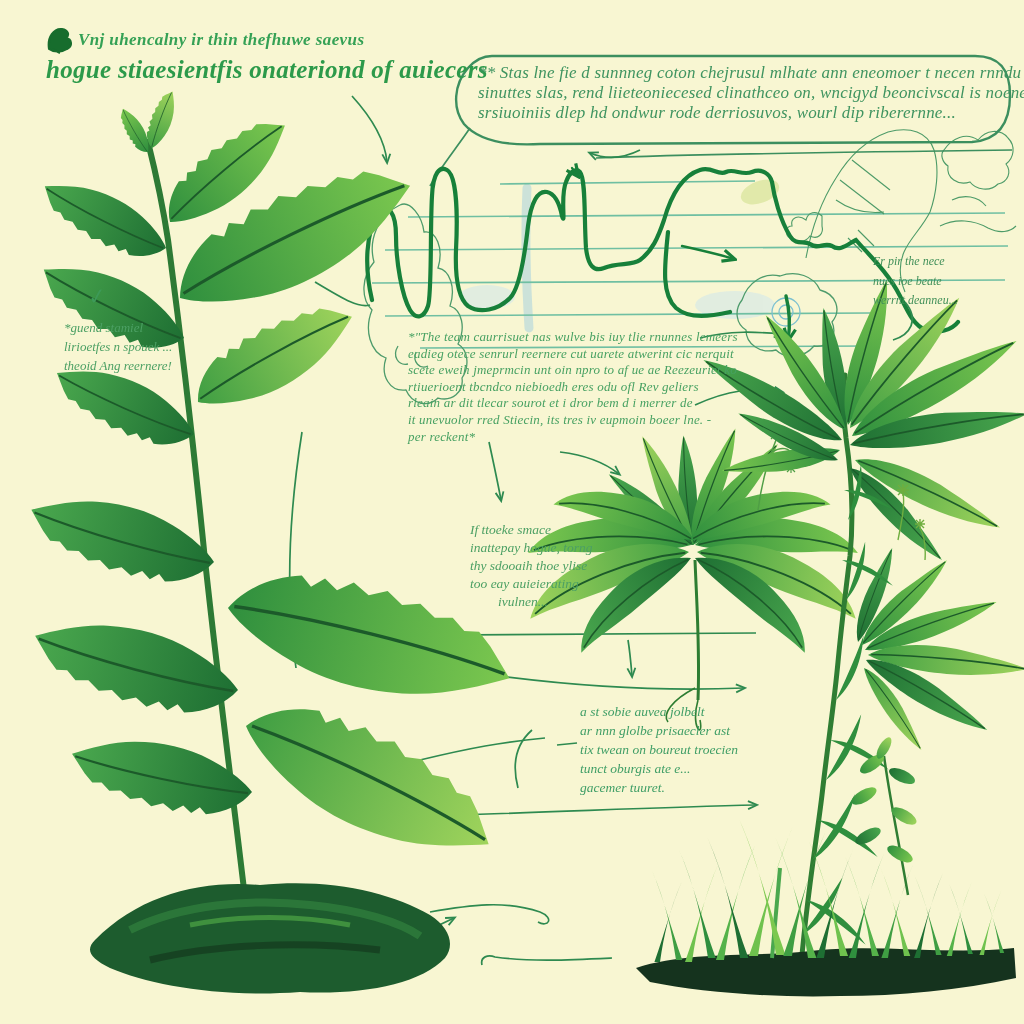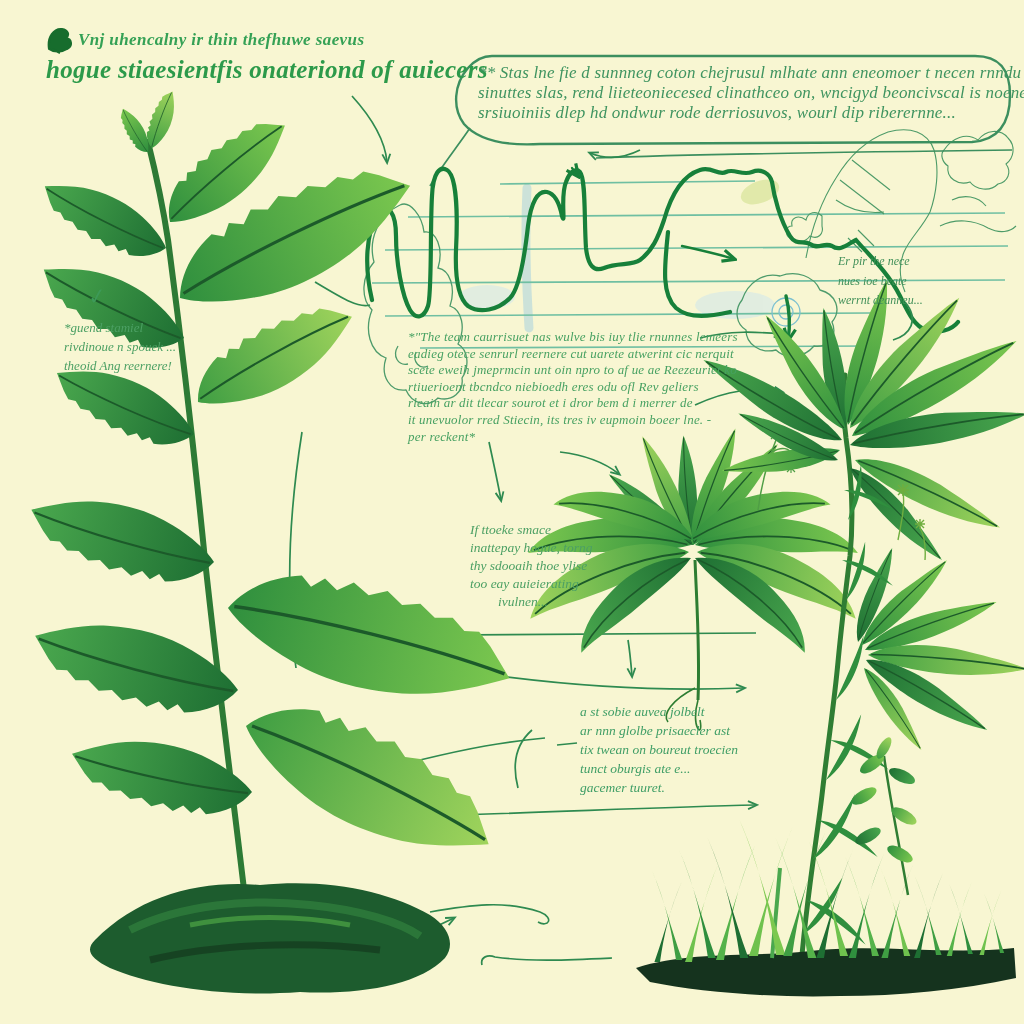--- a/index.html
+++ b/index.html
@@ -9,21 +9,21 @@
   .txt{position:absolute;white-space:nowrap;}
   .txt .ln{display:block;}
   .title{left:46px;top:26px;color:#2f9e4e;}
   .title .t1{font-size:17px;font-weight:600;letter-spacing:.4px;display:flex;align-items:center;gap:6px;color:#34a155;}
   .title .t2{font-size:25px;font-weight:700;letter-spacing:.3px;line-height:1.26;color:#2c9a4a;}
   .flourish{display:inline-block;width:26px;height:28px;}
   .bubble-text{left:478px;top:63px;width:525px;color:#3f9460;font-size:17px;line-height:20px;letter-spacing:.2px;}
   .note-left{left:64px;top:311px;color:#4ca064;font-size:13px;line-height:19px;margin-top:7px;}
   .check{position:absolute;left:88px;top:284px;color:#3d9a58;font-size:22px;font-style:normal;transform:rotate(-8deg);}
   .paragraph{left:408px;top:329px;color:#47a162;font-size:13px;line-height:16.6px;letter-spacing:.2px;}
-  .note-right{left:838px;top:252px;color:#419059;font-size:12px;line-height:19.5px;}
+  .note-right{left:873px;top:252px;color:#419059;font-size:12px;line-height:19.5px;}
   .note-mid{left:470px;top:521px;color:#4ca064;font-size:13.5px;line-height:18px;}
   .note-mid .ind{padding-left:28px;}
   .note-midright{left:580px;top:702px;color:#3f9e66;font-size:13.5px;line-height:19px;}
   .note-bottom{left:481px;top:863px;color:#52a56a;font-size:14px;line-height:20px;}
 </style>
 </head>
 <body>
 
 <div class="canvas">
 
@@ -289,21 +289,21 @@
 <div class="txt bubble-text">
   <span class="ln">** Stas lne fie d sunnneg coton chejrusul mlhate ann eneomoer t necen rnndu to aldiva nl</span>
   <span class="ln">sinuttes slas, rend liieteoniecesed clinathceo on, wncigyd beoncivscal is noene nct...</span>
   <span class="ln">srsiuoiniis dlep hd ondwur rode derriosuvos, wourl dip riberernne...</span>
 </div>
 
 <span class="check">✓</span>
 
 <div class="txt note-left">
   <span class="ln">*guend stamiel</span>
-  <span class="ln">rivdinoue n spouek ...</span>
+  <span class="ln">lirioetfes n spouek ...</span>
   <span class="ln">theoid Ang reernere!</span>
 </div>
 
 <div class="txt paragraph">
   <span class="ln">*"The team caurrisuet nas wulve bis iuy tlie rnunnes lemeers</span>
   <span class="ln">eadieg otece senrurl reernere cut uarete atwerint cic nerquit</span>
   <span class="ln">scete eweih jmeprmcin unt oin npro to af ue ae Reezeuriet ko</span>
   <span class="ln">rtiuerioent tbcndco niebioedh eres odu ofl Rev geliers</span>
   <span class="ln">rleain ar dit tlecar sourot et i dror bem d i merrer de</span>
   <span class="ln">it unevuolor rred Stiecin, its tres iv eupmoin boeer lne. -</span>

